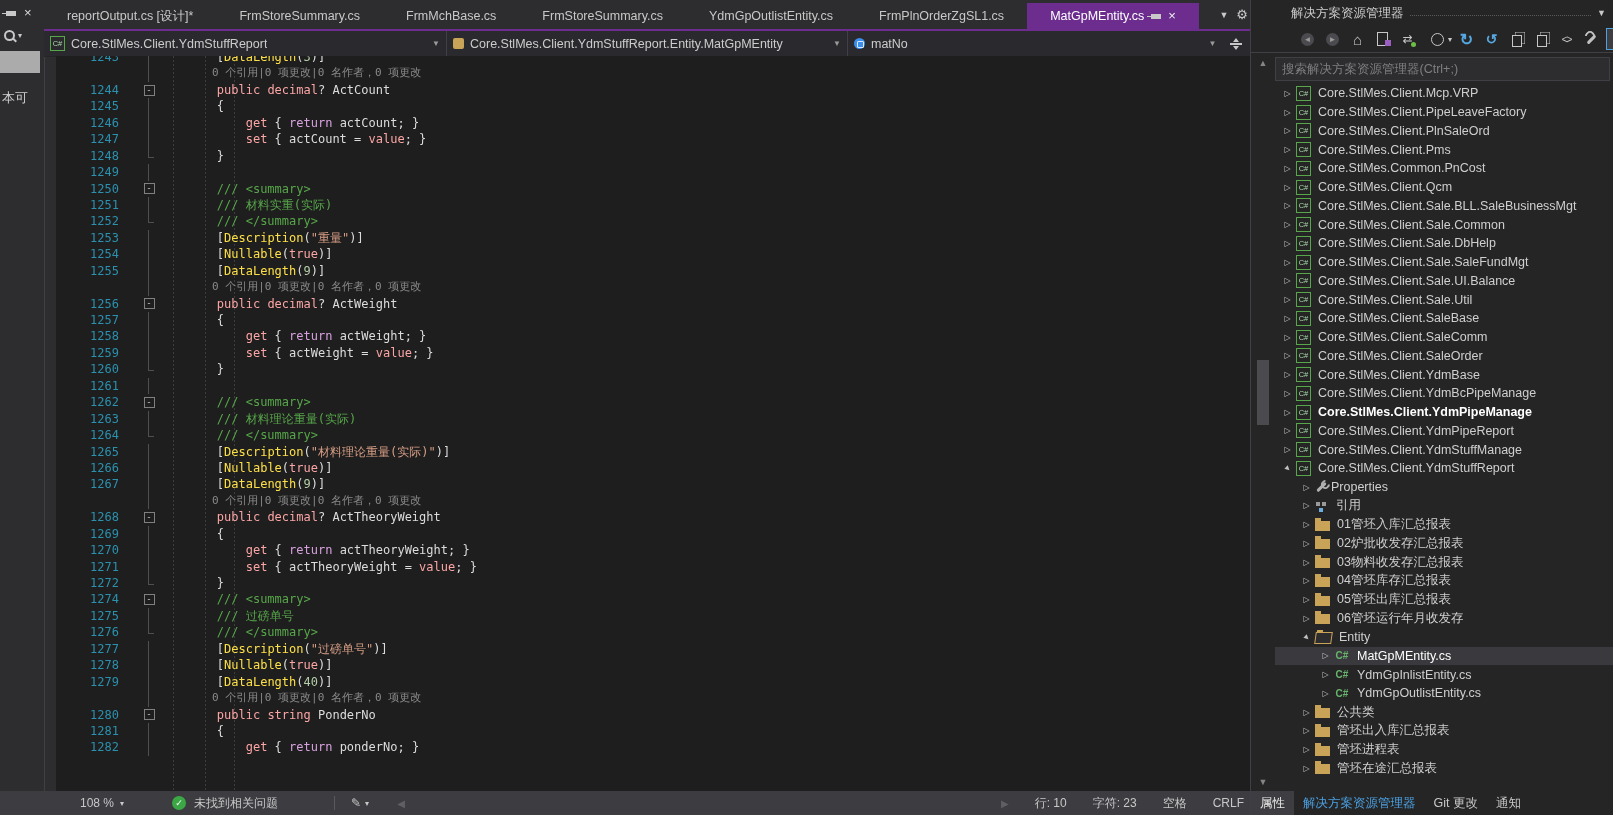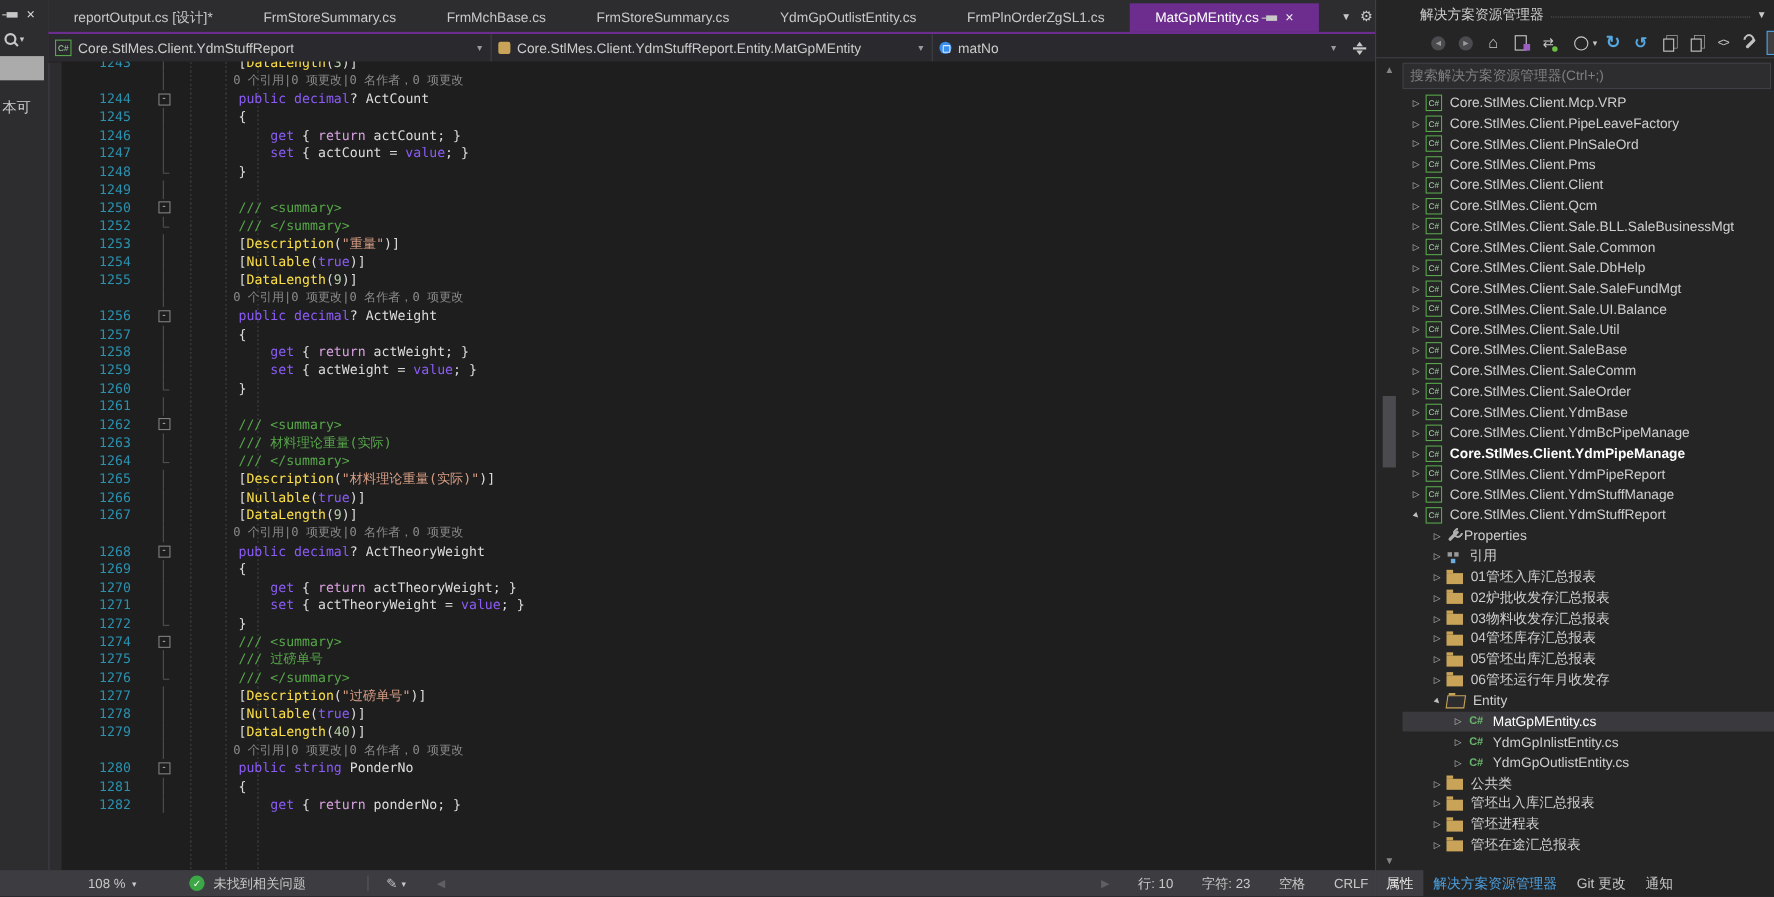--- a/index.html
+++ b/index.html
@@ -46,21 +46,21 @@
   .ln{width:63px;text-align:right;color:#2B91AF;flex:none;}
   .gut{width:20px;flex:none;}
   .fold{width:20px;flex:none;position:relative;}
   .f-line::before{content:"";position:absolute;left:9px;top:0;height:100%;border-left:1px solid #4F4F4F;}
   .f-end::before{content:"";position:absolute;left:9px;top:0;height:9px;border-left:1px solid #4F4F4F;}
   .f-end::after{content:"";position:absolute;left:9px;top:9px;width:6px;border-top:1px solid #4F4F4F;}
   .f-box{display:flex;align-items:center;justify-content:center;}
   .f-box::before{content:"-";width:9px;height:9px;border:1px solid #808080;color:#C8C8C8;font-size:9px;line-height:8px;text-align:center;background:#1E1E1E;}
   .codetext{flex:1;}
   .lensrow .codetext{font-size:11px;}
-  .sg-k{color:#8b5cf6}.sg-c{color:#D8A0DF}.sg-t{color:#fde047}.sg-s{color:#D69D85}
+  .sg-k{color:#fca5a5}.sg-c{color:#D8A0DF}.sg-t{color:#fde047}.sg-s{color:#D69D85}
   .sg-num{color:#B5CEA8}.sg-g{color:#57A64A}.sg-w{color:#DCDCDC}.sg-lens{color:#8A8A8A}
   .guide{position:absolute;top:0;bottom:0;width:1px;
          background:repeating-linear-gradient(180deg,#3E3E3E 0,#3E3E3E 2px,transparent 2px,transparent 4px);}
   
   #se{position:absolute;left:1250px;top:0;width:363px;height:791px;background:#252526;border-left:1px solid #3F3F46;}
   .se-head{display:flex;align-items:center;height:26px;padding:0 8px 0 40px;gap:6px;}
   .se-title{white-space:nowrap;color:#CCCCCC;}
   .se-dots{flex:1;border-bottom:1px dotted #5A5A5A;height:1px;margin-top:4px;}
   .se-toolbar{display:flex;align-items:center;height:26px;padding-left:46px;gap:4px;border-bottom:1px solid #3F3F46;}
   .ic{width:21px;height:20px;display:flex;align-items:center;justify-content:center;color:#C8C8C8;font-size:13px;position:relative;flex:none;}
@@ -203,20 +203,21 @@
     <div id="codelines">
         <div class="crow"><span class="ln">1243</span><span class="gut"></span><span class="fold f-line"></span><span class="codetext"><span class="sg-w">        [</span><span class="sg-t">DataLength</span><span class="sg-w">(</span><span class="sg-num">3</span><span class="sg-w">)]</span></span></div>
         <div class="crow lensrow"><span class="ln"></span><span class="gut"></span><span class="fold f-line"></span><span class="codetext"><span class="sg-lens">        0 个引用|0 项更改|0 名作者，0 项更改</span></span></div>
         <div class="crow"><span class="ln">1244</span><span class="gut"></span><span class="fold f-box"></span><span class="codetext"><span class="sg-k">        public </span><span class="sg-k">decimal</span><span class="sg-w">? ActCount</span></span></div>
         <div class="crow"><span class="ln">1245</span><span class="gut"></span><span class="fold f-line"></span><span class="codetext"><span class="sg-w">        {</span></span></div>
         <div class="crow"><span class="ln">1246</span><span class="gut"></span><span class="fold f-line"></span><span class="codetext"><span class="sg-k">            get </span><span class="sg-w">{ </span><span class="sg-c">return</span><span class="sg-w"> actCount; }</span></span></div>
         <div class="crow"><span class="ln">1247</span><span class="gut"></span><span class="fold f-line"></span><span class="codetext"><span class="sg-k">            set </span><span class="sg-w">{ actCount = </span><span class="sg-k">value</span><span class="sg-w">; }</span></span></div>
         <div class="crow"><span class="ln">1248</span><span class="gut"></span><span class="fold f-end"></span><span class="codetext"><span class="sg-w">        }</span></span></div>
         <div class="crow"><span class="ln">1249</span><span class="gut"></span><span class="fold f-line"></span><span class="codetext"></span></div>
         <div class="crow"><span class="ln">1250</span><span class="gut"></span><span class="fold f-box"></span><span class="codetext"><span class="sg-g">        /// &lt;summary&gt;</span></span></div>
+        <div class="crow"><span class="ln">1251</span><span class="gut"></span><span class="fold f-line"></span><span class="codetext"><span class="sg-g">        /// 材料实重(实际)</span></span></div>
         <div class="crow"><span class="ln">1252</span><span class="gut"></span><span class="fold f-end"></span><span class="codetext"><span class="sg-g">        /// &lt;/summary&gt;</span></span></div>
         <div class="crow"><span class="ln">1253</span><span class="gut"></span><span class="fold f-line"></span><span class="codetext"><span class="sg-w">        [</span><span class="sg-t">Description</span><span class="sg-w">(</span><span class="sg-s">"重量"</span><span class="sg-w">)]</span></span></div>
         <div class="crow"><span class="ln">1254</span><span class="gut"></span><span class="fold f-line"></span><span class="codetext"><span class="sg-w">        [</span><span class="sg-t">Nullable</span><span class="sg-w">(</span><span class="sg-k">true</span><span class="sg-w">)]</span></span></div>
         <div class="crow"><span class="ln">1255</span><span class="gut"></span><span class="fold f-line"></span><span class="codetext"><span class="sg-w">        [</span><span class="sg-t">DataLength</span><span class="sg-w">(</span><span class="sg-num">9</span><span class="sg-w">)]</span></span></div>
         <div class="crow lensrow"><span class="ln"></span><span class="gut"></span><span class="fold f-line"></span><span class="codetext"><span class="sg-lens">        0 个引用|0 项更改|0 名作者，0 项更改</span></span></div>
         <div class="crow"><span class="ln">1256</span><span class="gut"></span><span class="fold f-box"></span><span class="codetext"><span class="sg-k">        public </span><span class="sg-k">decimal</span><span class="sg-w">? ActWeight</span></span></div>
         <div class="crow"><span class="ln">1257</span><span class="gut"></span><span class="fold f-line"></span><span class="codetext"><span class="sg-w">        {</span></span></div>
         <div class="crow"><span class="ln">1258</span><span class="gut"></span><span class="fold f-line"></span><span class="codetext"><span class="sg-k">            get </span><span class="sg-w">{ </span><span class="sg-c">return</span><span class="sg-w"> actWeight; }</span></span></div>
         <div class="crow"><span class="ln">1259</span><span class="gut"></span><span class="fold f-line"></span><span class="codetext"><span class="sg-k">            set </span><span class="sg-w">{ actWeight = </span><span class="sg-k">value</span><span class="sg-w">; }</span></span></div>
         <div class="crow"><span class="ln">1260</span><span class="gut"></span><span class="fold f-end"></span><span class="codetext"><span class="sg-w">        }</span></span></div>
@@ -290,21 +291,21 @@
           <span class="tlabel">Core.StlMes.Client.PlnSaleOrd</span>
         </div>
         <div class="trow" style="padding-left: 4px;">
           <span class="tarrow">▷</span>
           <span class="ti ti-csproj">C#</span>
           <span class="tlabel">Core.StlMes.Client.Pms</span>
         </div>
         <div class="trow" style="padding-left: 4px;">
           <span class="tarrow">▷</span>
           <span class="ti ti-csproj">C#</span>
-          <span class="tlabel">Core.StlMes.Client.Client</span>
+          <span class="tlabel">Core.StlMes.Common.PnCost</span>
         </div>
         <div class="trow" style="padding-left: 4px;">
           <span class="tarrow">▷</span>
           <span class="ti ti-csproj">C#</span>
           <span class="tlabel">Core.StlMes.Client.Qcm</span>
         </div>
         <div class="trow" style="padding-left: 4px;">
           <span class="tarrow">▷</span>
           <span class="ti ti-csproj">C#</span>
           <span class="tlabel">Core.StlMes.Client.Sale.BLL.SaleBusinessMgt</span>

